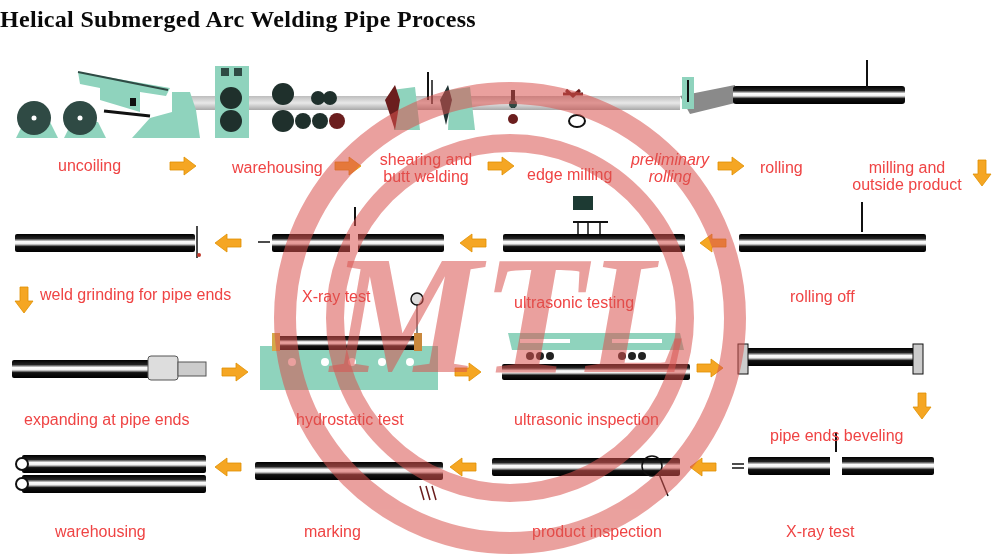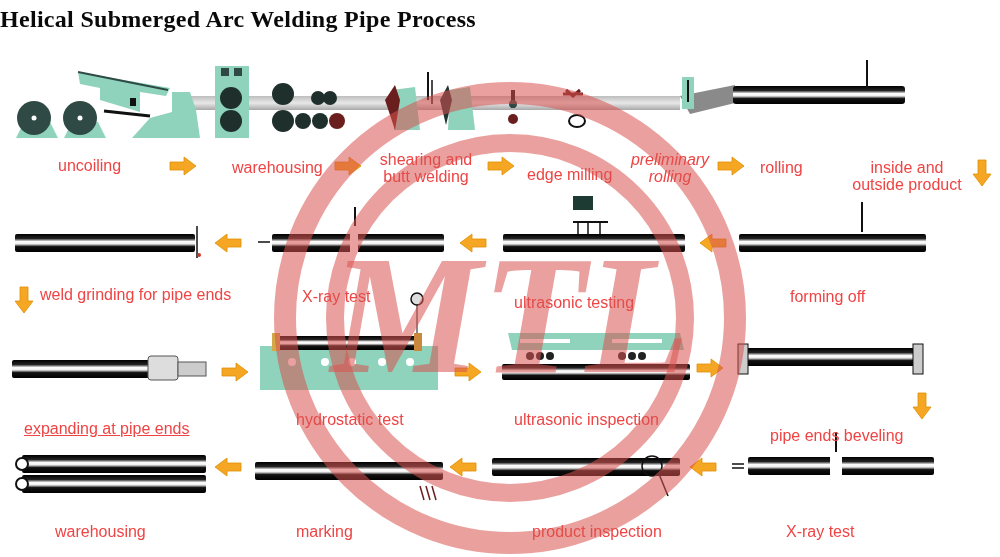--- a/index.html
+++ b/index.html
@@ -208,37 +208,37 @@
   <div>shearing and</div>
   <div>butt welding</div>
 </div>
 <div class="label" style="left:527px;top:145px;margin-top:21px;">edge milling</div>
 <div class="label" style="left:628px;top:151px;width:84px;font-style:italic;">
   <div>preliminary</div>
   <div>rolling</div>
 </div>
 <div class="label" style="left:760px;top:159px;">rolling</div>
 <div class="label" style="left:852px;top:159px;width:110px;">
-  <div>inside and</div>
+  <div>milling and</div>
   <div>outside product</div>
 </div>
 
-<div class="label" style="left:790px;top:288px;">forming off</div>
+<div class="label" style="left:790px;top:288px;">rolling off</div>
 <div class="label" style="left:514px;top:288px;margin-top:6px;">ultrasonic testing</div>
 <div class="label" style="left:302px;top:288px;">X-ray test</div>
 <div class="label" style="left:40px;top:286px;">weld grinding for pipe ends</div>
 
-<div class="label" style="left:24px;top:420px;text-decoration:underline;">expanding at pipe ends</div>
+<div class="label" style="left:24px;top:411px;">expanding at pipe ends</div>
 <div class="label" style="left:296px;top:411px;">hydrostatic test</div>
 <div class="label" style="left:514px;top:411px;">ultrasonic inspection</div>
 <div class="label" style="left:770px;top:411px;margin-top:16px;">pipe ends beveling</div>
 
 <div class="label" style="left:786px;top:523px;">X-ray test</div>
 <div class="label" style="left:532px;top:523px;">product inspection</div>
-<div class="label" style="left:296px;top:523px;">marking</div>
+<div class="label" style="left:304px;top:523px;">marking</div>
 <div class="label" style="left:55px;top:523px;">warehousing</div>
 
 <svg class="wm" width="1000" height="557" viewBox="0 0 1000 557">
   <g opacity="0.55" fill="none" stroke="#d9534f">
     <circle cx="510" cy="318" r="225" stroke-width="22"></circle>
     <circle cx="510" cy="318" r="175" stroke-width="18"></circle>
   </g>
   <text x="510" y="372" text-anchor="middle" font-family="Liberation Serif, serif" font-style="italic" font-weight="bold" font-size="170" fill="#d9534f" opacity="0.55">MTL</text>
 </svg>
 

